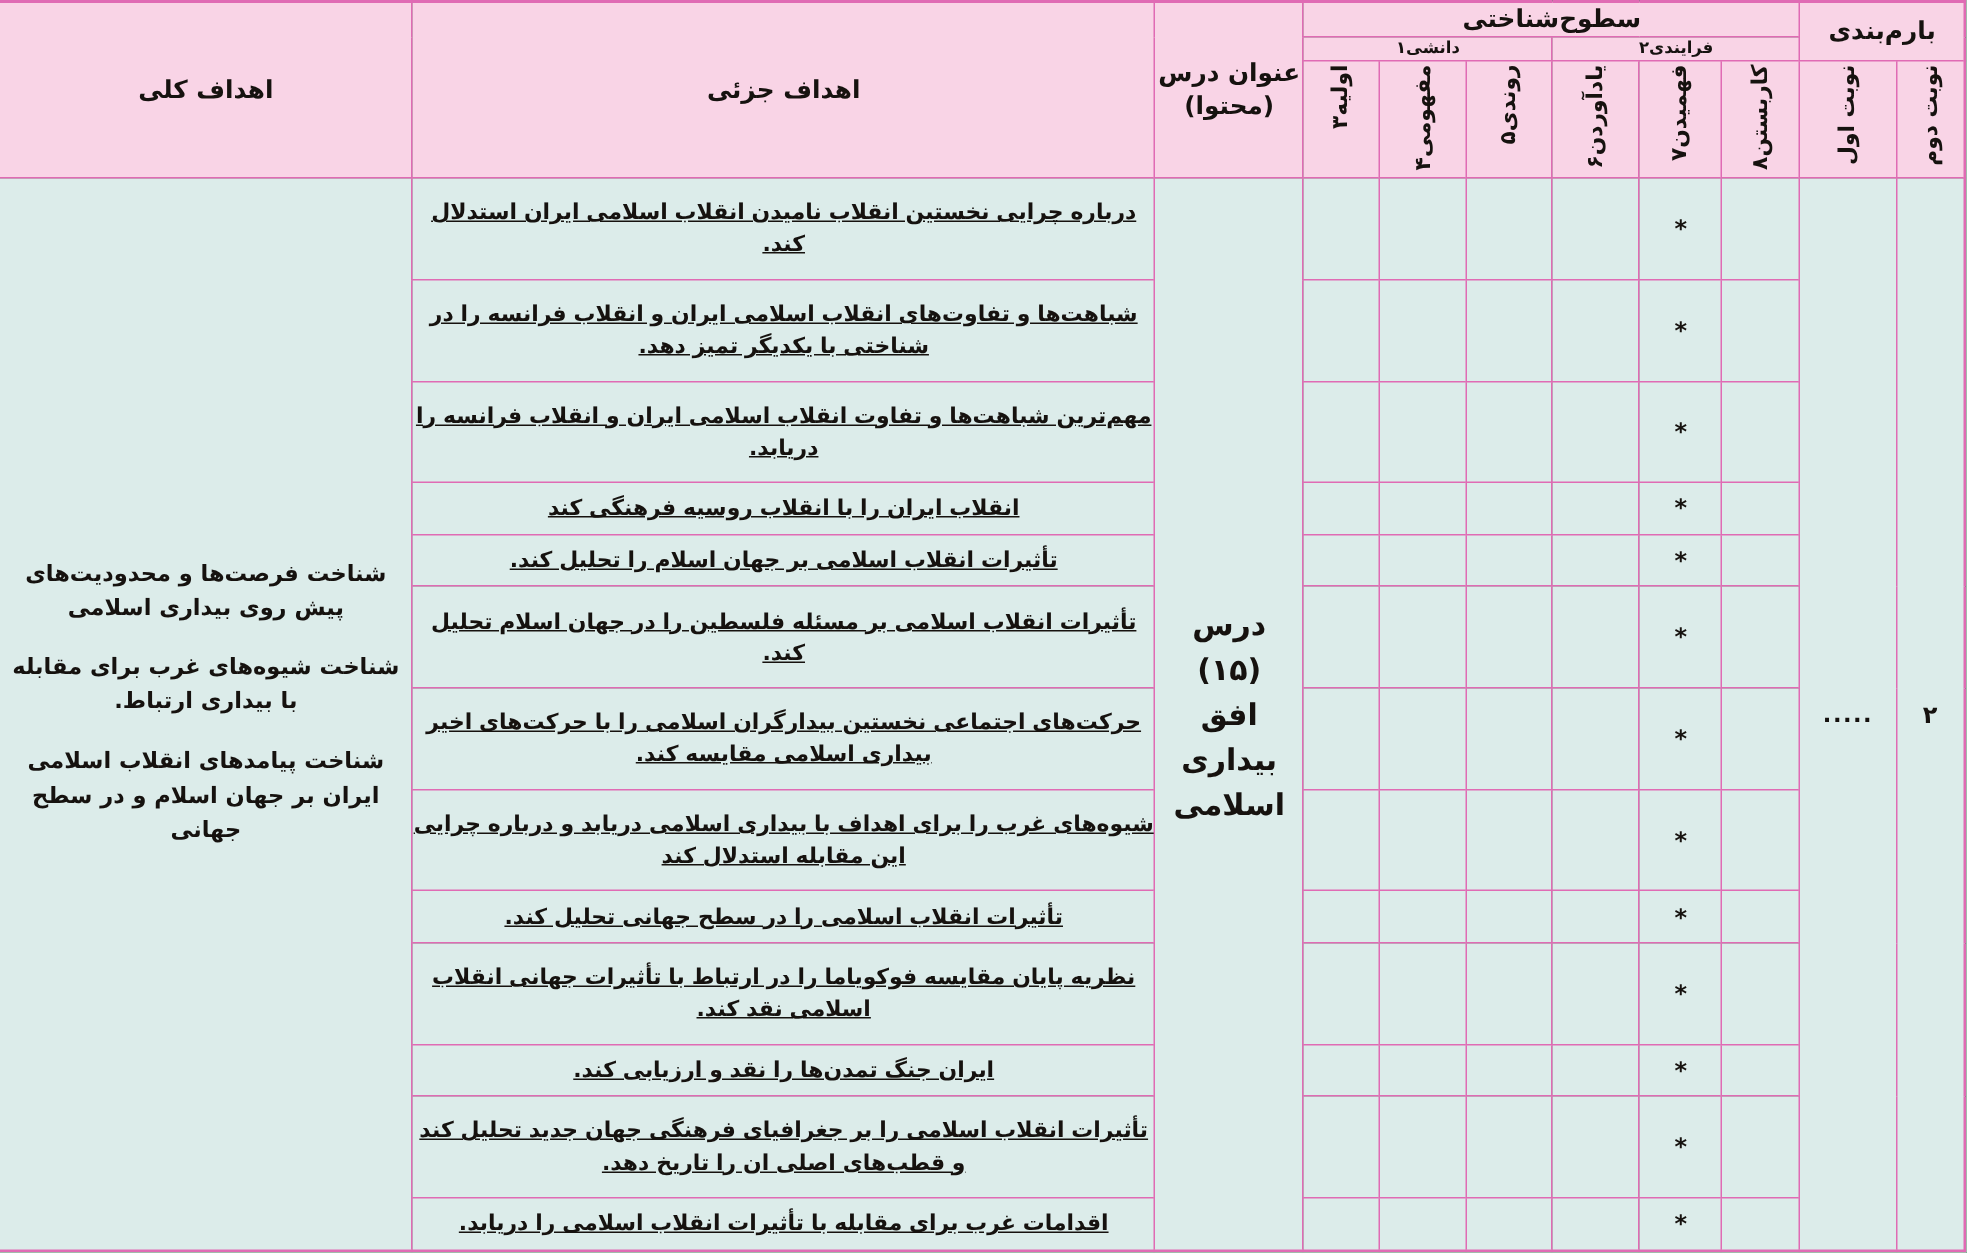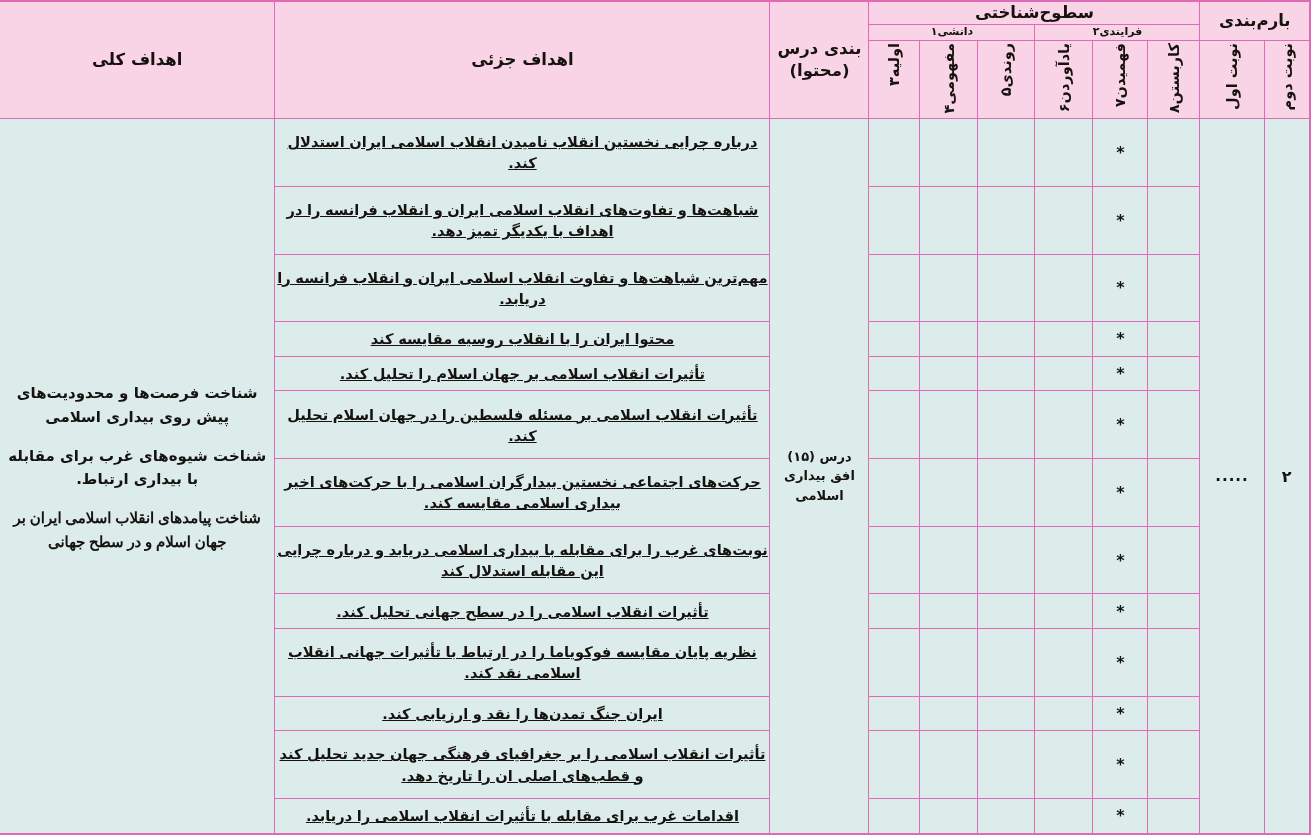--- a/index.html
+++ b/index.html
@@ -71,34 +71,33 @@
   .obj-cell {
     font-size: 14.6px;
     line-height: 1.45;
     padding: 4px 9px 5px 9px;
     text-align: justify;
     text-align-last: center;
     word-spacing: -0.5px;
     text-decoration: underline;
   }
   .lesson-cell {
-    font-size: 13px;
+    font-size: 20px;
     line-height: 1.5;
   }
   .goal-cell {
     font-size: 15px;
     line-height: 1.55;
     padding: 6px 16px;
   }
   .goal-cell p {
     margin: 0 0 16px 0;
   }
   .goal-cell p:last-child {
     margin-bottom: 16px;
-    font-family: Liberation Serif, serif;
   }
   .star {
     font-size: 16px;
     line-height: 1;
     color: #16120f;
     font-weight: bold;
   }
   .term-cell {
     font-size: 16px;
   }
@@ -128,21 +127,21 @@
       <col style="width:51px">
       <col style="width:99px">
       <col style="width:495px">
       <col style="width:276px">
     </colgroup>
 
     <thead>
       <tr>
         <th class="hdr hdr-title" colspan="2" rowspan="2">بارم‌بندی</th>
         <th class="hdr hdr-title" colspan="6">سطوح‌شناختی</th>
-        <th class="hdr hdr-title" rowspan="3">بندی درس (محتوا)</th>
+        <th class="hdr hdr-title" rowspan="3">عنوان درس (محتوا)</th>
         <th class="hdr hdr-title" rowspan="3">اهداف جزئی</th>
         <th class="hdr hdr-title" rowspan="3">اهداف کلی</th>
       </tr>
       <tr>
         <th class="hdr hdr-sub" colspan="3">فرایندی۲</th>
         <th class="hdr hdr-sub" colspan="3">دانشی۱</th>
       </tr>
       <tr>
         <th class="hdr vert">
           <span class="vtext"><span class="vinner">نوبت دوم</span></span>
@@ -193,39 +192,39 @@
             <p>شناخت پیامدهای انقلاب اسلامی ایران بر جهان اسلام و در سطح جهانی</p>
           </td>
         </tr>
         <tr>
           <td class="blank"></td>
           <td><span class="star">*</span></td>
           <td class="blank"></td>
           <td class="blank"></td>
           <td class="blank"></td>
           <td class="blank"></td>
-          <td class="obj-cell">شباهت‌ها و تفاوت‌های انقلاب اسلامی ایران و انقلاب فرانسه را در اهداف با یکدیگر تمیز دهد.</td>
+          <td class="obj-cell">شباهت‌ها و تفاوت‌های انقلاب اسلامی ایران و انقلاب فرانسه را در شناختی با یکدیگر تمیز دهد.</td>
         </tr>
         <tr>
           <td class="blank"></td>
           <td><span class="star">*</span></td>
           <td class="blank"></td>
           <td class="blank"></td>
           <td class="blank"></td>
           <td class="blank"></td>
           <td class="obj-cell">مهم‌ترین شباهت‌ها و تفاوت انقلاب اسلامی ایران و انقلاب فرانسه را دریابد.</td>
         </tr>
         <tr>
           <td class="blank"></td>
           <td><span class="star">*</span></td>
           <td class="blank"></td>
           <td class="blank"></td>
           <td class="blank"></td>
           <td class="blank"></td>
-          <td class="obj-cell">محتوا ایران را با انقلاب روسیه مقایسه کند</td>
+          <td class="obj-cell">انقلاب ایران را با انقلاب روسیه فرهنگی کند</td>
         </tr>
         <tr>
           <td class="blank"></td>
           <td><span class="star">*</span></td>
           <td class="blank"></td>
           <td class="blank"></td>
           <td class="blank"></td>
           <td class="blank"></td>
           <td class="obj-cell">تأثیرات انقلاب اسلامی بر جهان اسلام را تحلیل کند.</td>
         </tr>
@@ -247,21 +246,21 @@
           <td class="blank"></td>
           <td class="obj-cell">حرکت‌های اجتماعی نخستین بیدارگران اسلامی را با حرکت‌های اخیر بیداری اسلامی مقایسه کند.</td>
         </tr>
         <tr>
           <td class="blank"></td>
           <td><span class="star">*</span></td>
           <td class="blank"></td>
           <td class="blank"></td>
           <td class="blank"></td>
           <td class="blank"></td>
-          <td class="obj-cell">نوبت‌های غرب را برای مقابله با بیداری اسلامی دریابد و درباره چرایی این مقابله استدلال کند</td>
+          <td class="obj-cell">شیوه‌های غرب را برای اهداف با بیداری اسلامی دریابد و درباره چرایی این مقابله استدلال کند</td>
         </tr>
         <tr>
           <td class="blank"></td>
           <td><span class="star">*</span></td>
           <td class="blank"></td>
           <td class="blank"></td>
           <td class="blank"></td>
           <td class="blank"></td>
           <td class="obj-cell">تأثیرات انقلاب اسلامی را در سطح جهانی تحلیل کند.</td>
         </tr>

